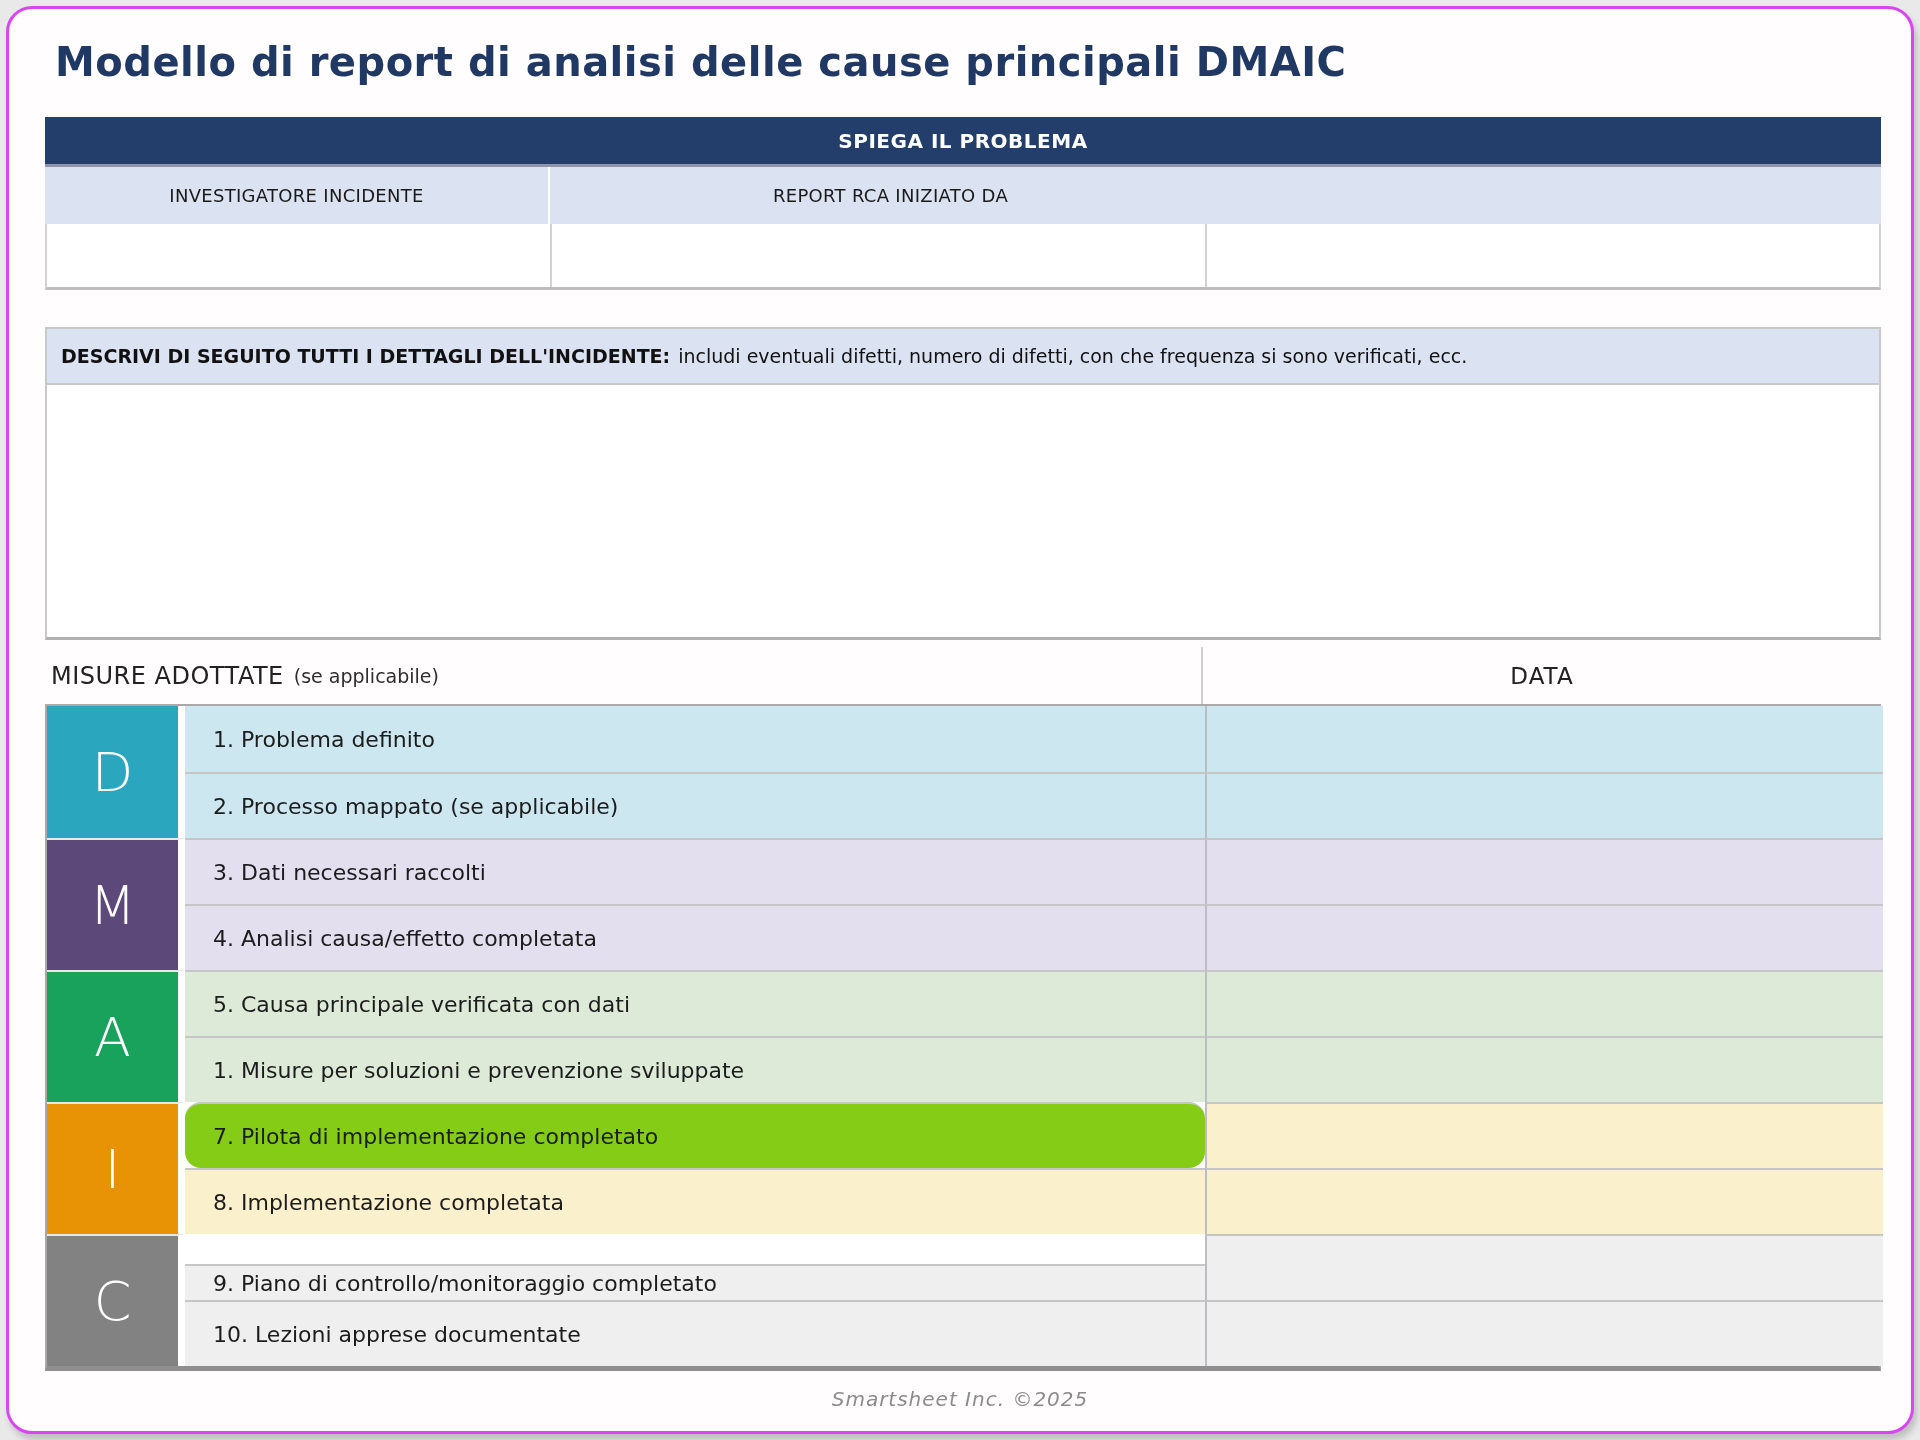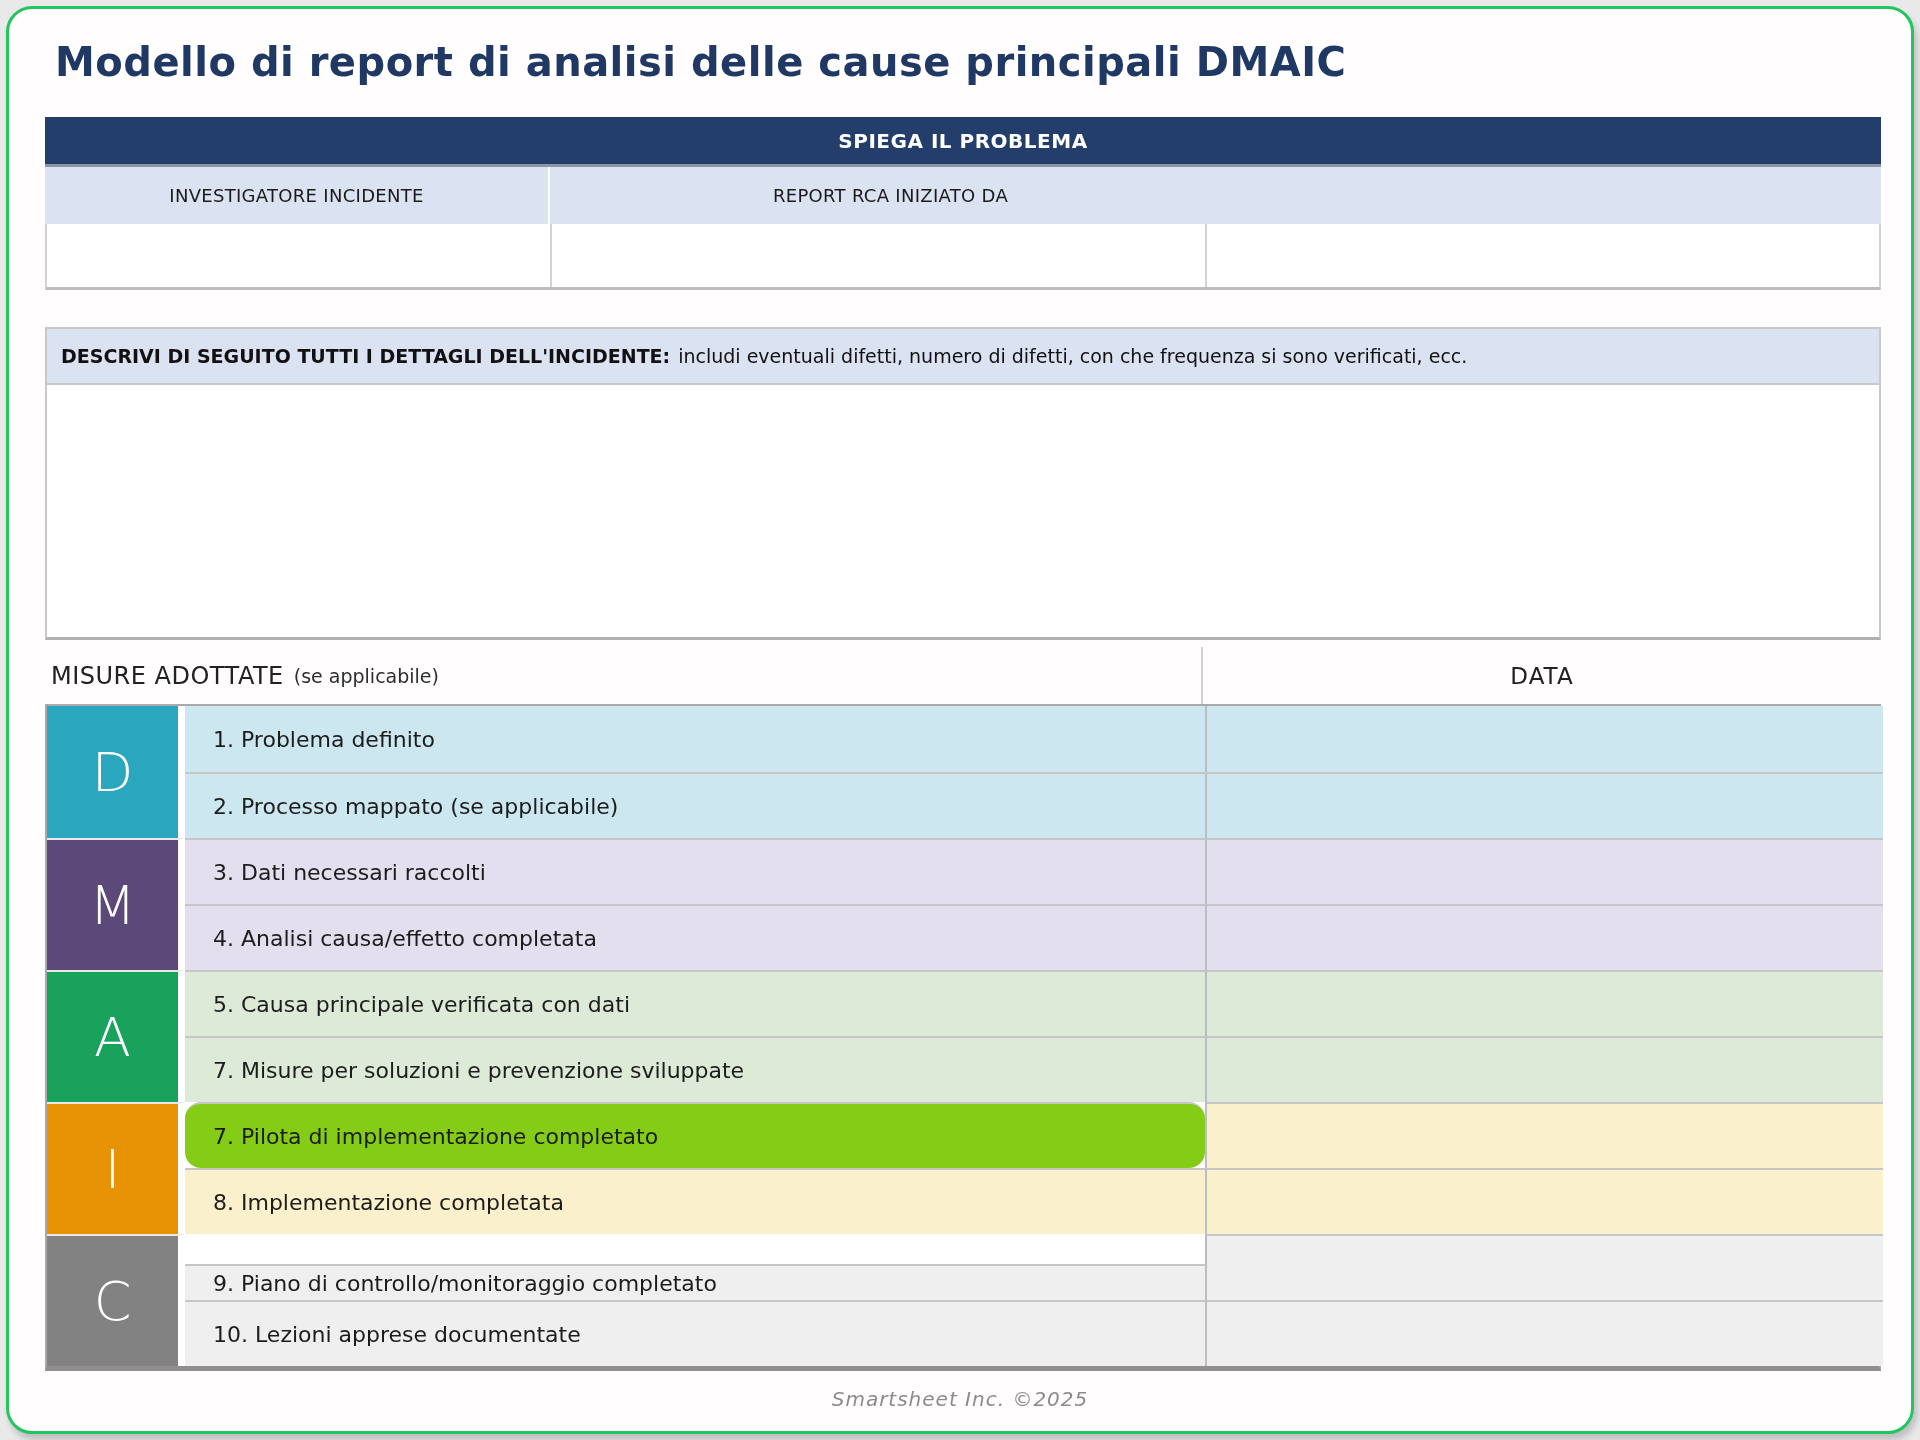--- a/index.html
+++ b/index.html
@@ -1,19 +1,19 @@
 <!DOCTYPE html>
 <html><head>
 <meta charset="utf-8">
 <style>
   * { margin: 0; padding: 0; box-sizing: border-box; }
   html, body { width: 1920px; height: 1440px; background: #e9e9e9; font-family: "DejaVu Sans", "Liberation Sans", sans-serif; }
   .page {
     position: absolute; left: 6px; top: 6px; width: 1908px; height: 1428px;
-    background: #fffdfd; border: 3px solid #22c55e; border-radius: 26px;
+    background: #fffdfd; border: 3px solid #d946ef; border-radius: 26px;
     box-shadow: 3px 6px 6px rgba(0,0,0,0.18); overflow: hidden;
   }
   .abs { position: absolute; }
 
   
   .title { left: 46px; top: 30px; font-size: 40px; font-weight: bold; color: #1f3864; letter-spacing: 0.5px; }
 
   
   .problem-table { left: 36px; top: 108px; width: 1836px; }
   .pt-header {
@@ -113,21 +113,21 @@
 
     <div class="m-letter bt-w" style="background-color: rgb(92, 72, 121);">M</div>
     <div class="m-step bt" style="background-color: rgb(227, 223, 239);">3. Dati necessari raccolti</div>
     <div class="m-data bt" style="background-color: rgb(227, 223, 239);"></div>
     <div class="m-step bt" style="background-color: rgb(227, 223, 239);">4. Analisi causa/effetto completata</div>
     <div class="m-data bt" style="background-color: rgb(227, 223, 239);"></div>
 
     <div class="m-letter bt-w" style="background-color: rgb(25, 162, 92);">A</div>
     <div class="m-step bt" style="background-color: rgb(220, 234, 215);">5. Causa principale verificata con dati</div>
     <div class="m-data bt" style="background-color: rgb(220, 234, 215);"></div>
-    <div class="m-step bt" style="background-color: rgb(220, 234, 215);">7. Misure per soluzioni e prevenzione sviluppate</div>
+    <div class="m-step bt" style="background-color: rgb(220, 234, 215);">1. Misure per soluzioni e prevenzione sviluppate</div>
     <div class="m-data bt" style="background-color: rgb(220, 234, 215);"></div>
 
     <div class="m-letter bt-w" style="background-color: rgb(232, 146, 6);">I</div>
     <div class="m-step bt" style="background-color: #84cc16; border-radius: 16px;">7. Pilota di implementazione completato</div>
     <div class="m-data bt" style="background-color: rgb(251, 240, 204);"></div>
     <div class="m-step bt" style="background-color: rgb(251, 240, 204);">8. Implementazione completata</div>
     <div class="m-data bt" style="background-color: rgb(251, 240, 204);"></div>
 
     <div class="m-letter bt-w" style="background-color: rgb(130, 130, 130);">C</div>
     <div class="m-step bt" style="background-color: rgb(239, 239, 239); margin-top: 30px;">9. Piano di controllo/monitoraggio completato</div>

